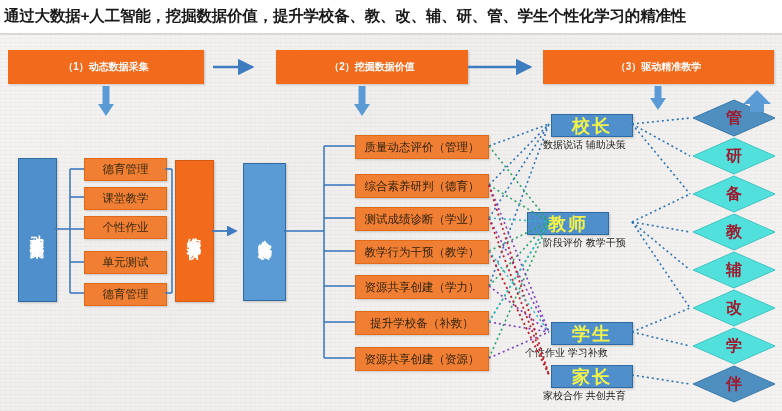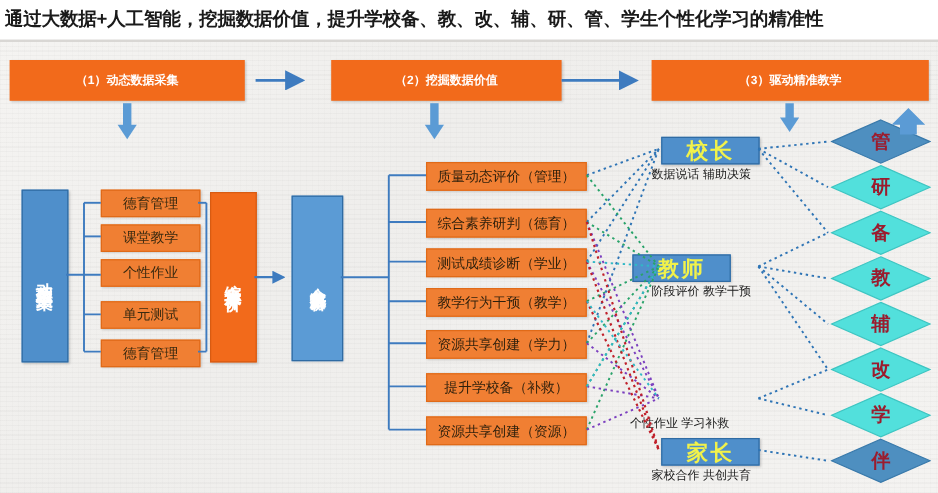--- a/index.html
+++ b/index.html
@@ -153,20 +153,21 @@
   <div class="fn-box" style="top:275px">资源共享创建（学力）</div>
   <div class="fn-box" style="top:311px">提升学校备（补救）</div>
   <div class="fn-box" style="top:347px">资源共享创建（资源）</div>
 
   <div class="role-box" style="left:551px;top:114px">校长</div>
   <div class="role-caption" style="left:543px;top:138px">数据说话  辅助决策</div>
 
   <div class="role-box" style="left:527px;top:212px">教师</div>
   <div class="role-caption" style="left:543px;top:236px">阶段评价   教学干预</div>
 
+  <div class="role-box" style="left:551px;top:322px">学生</div>
   <div class="role-caption" style="left:525px;top:346px">个性作业   学习补救</div>
 
   <div class="role-box" style="left:551px;top:365px">家长</div>
   <div class="role-caption" style="left:543px;top:389px">家校合作   共创共育</div>
 
   <div class="diamond" style="left:692px;top:99px">
     <svg class="dshape" viewBox="0 0 84 38">
         <polygon points="42,1 83,19 42,37 1,19" fill="#4E8FC0" stroke="#3a7aab" stroke-width="1"></polygon>
       </svg>
     <span class="dlabel">管</span>

